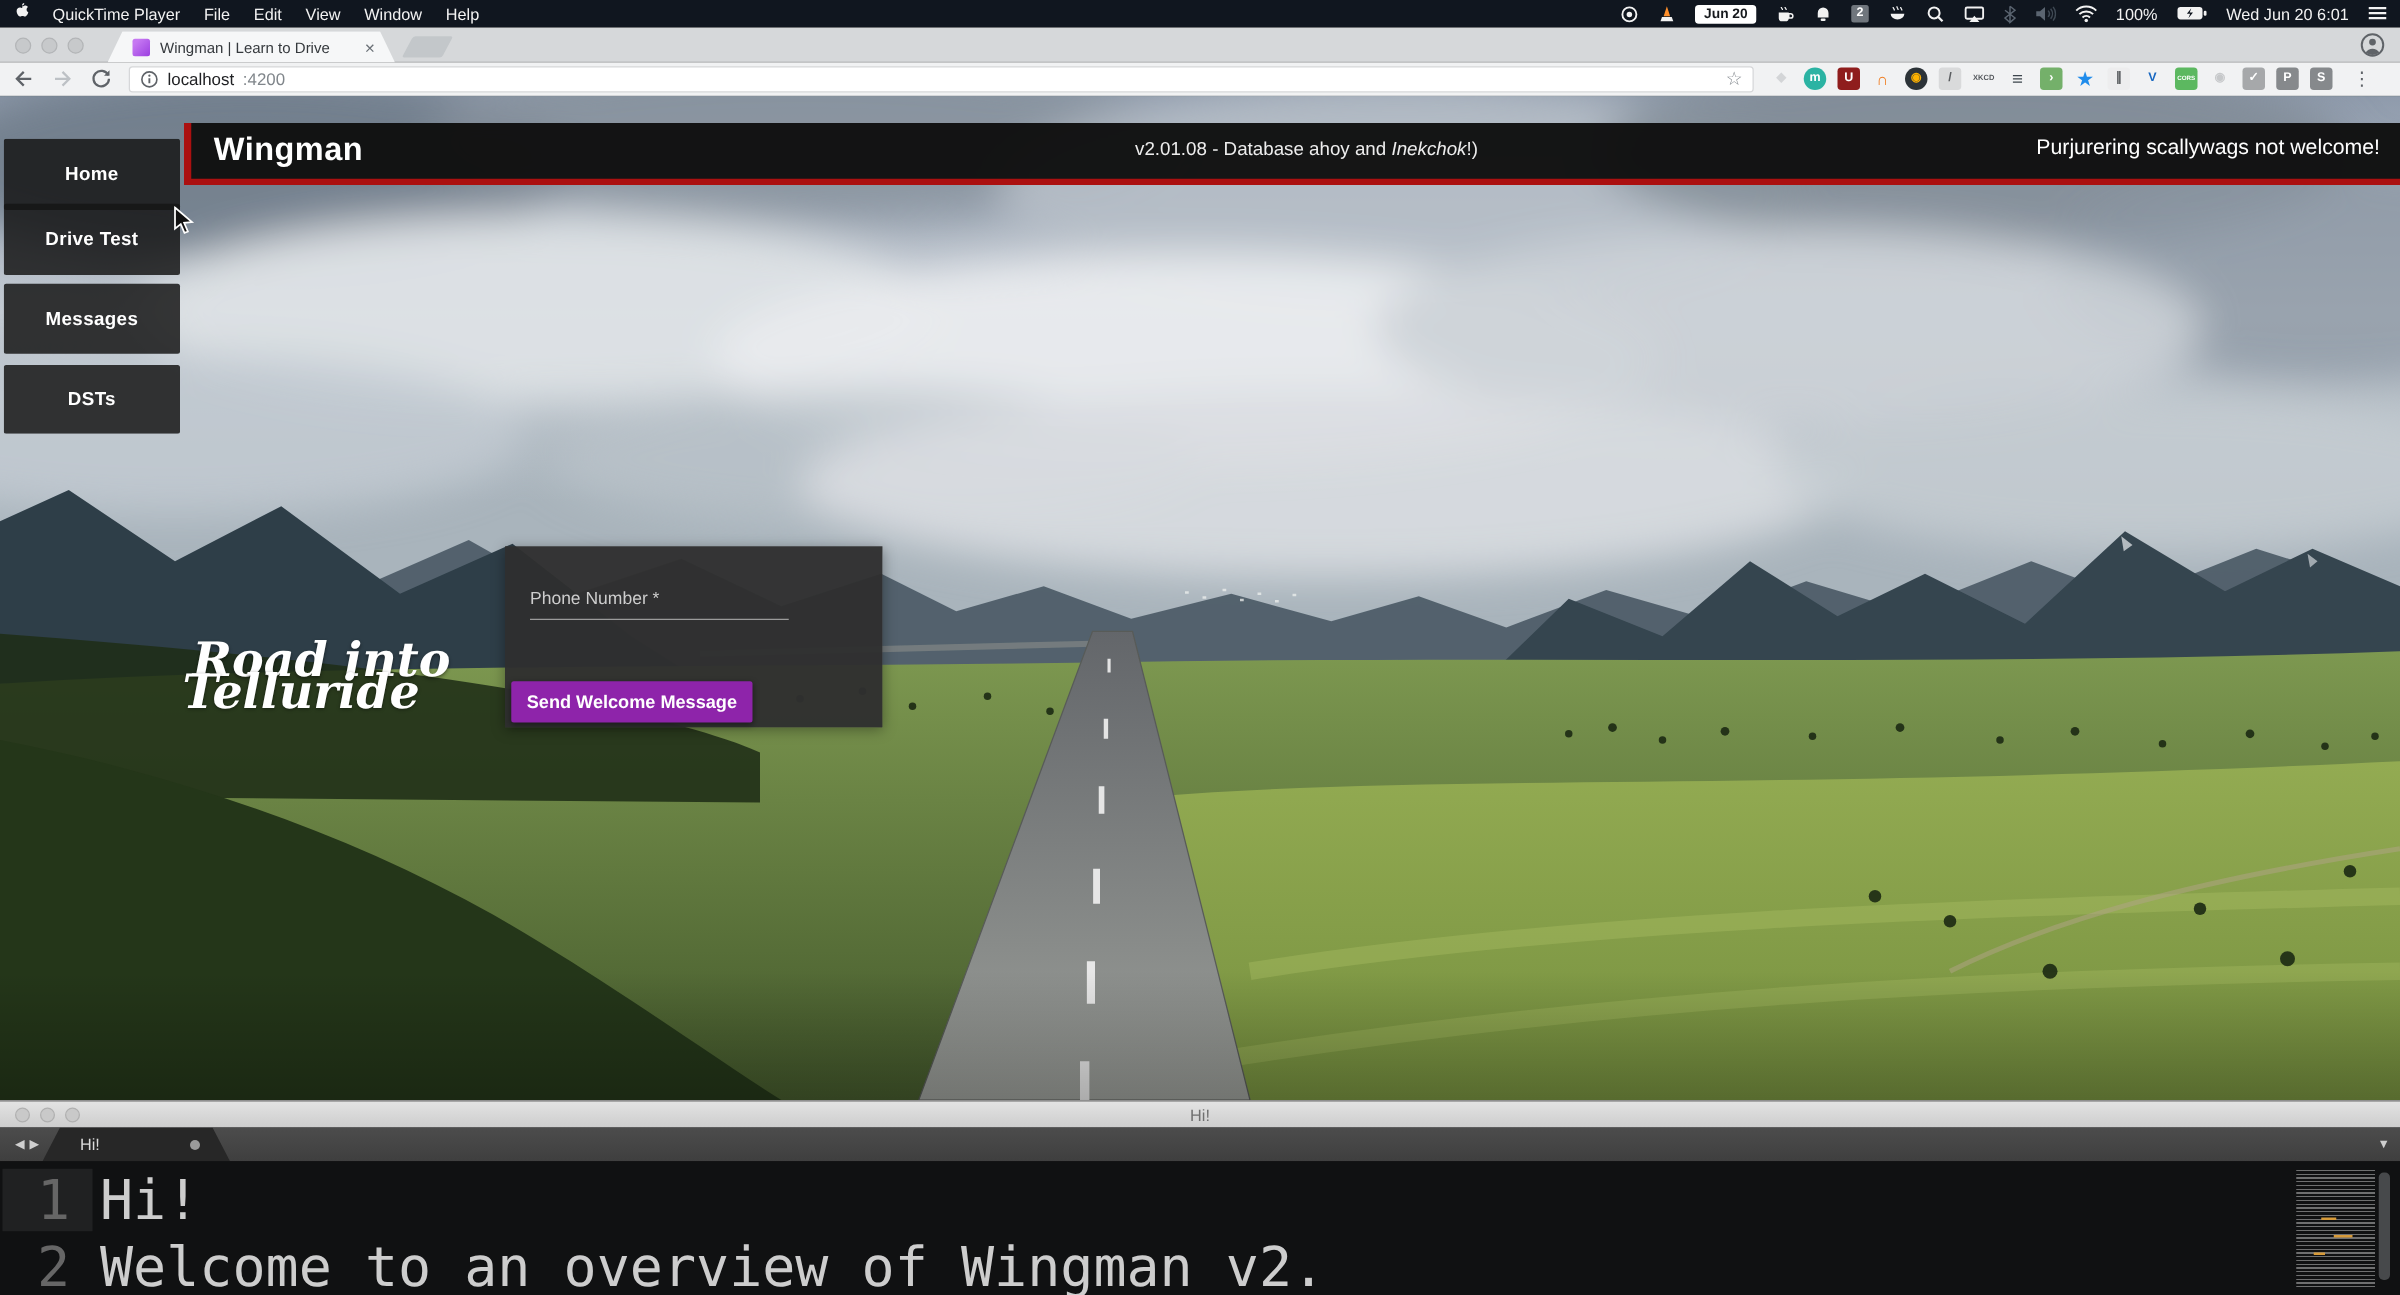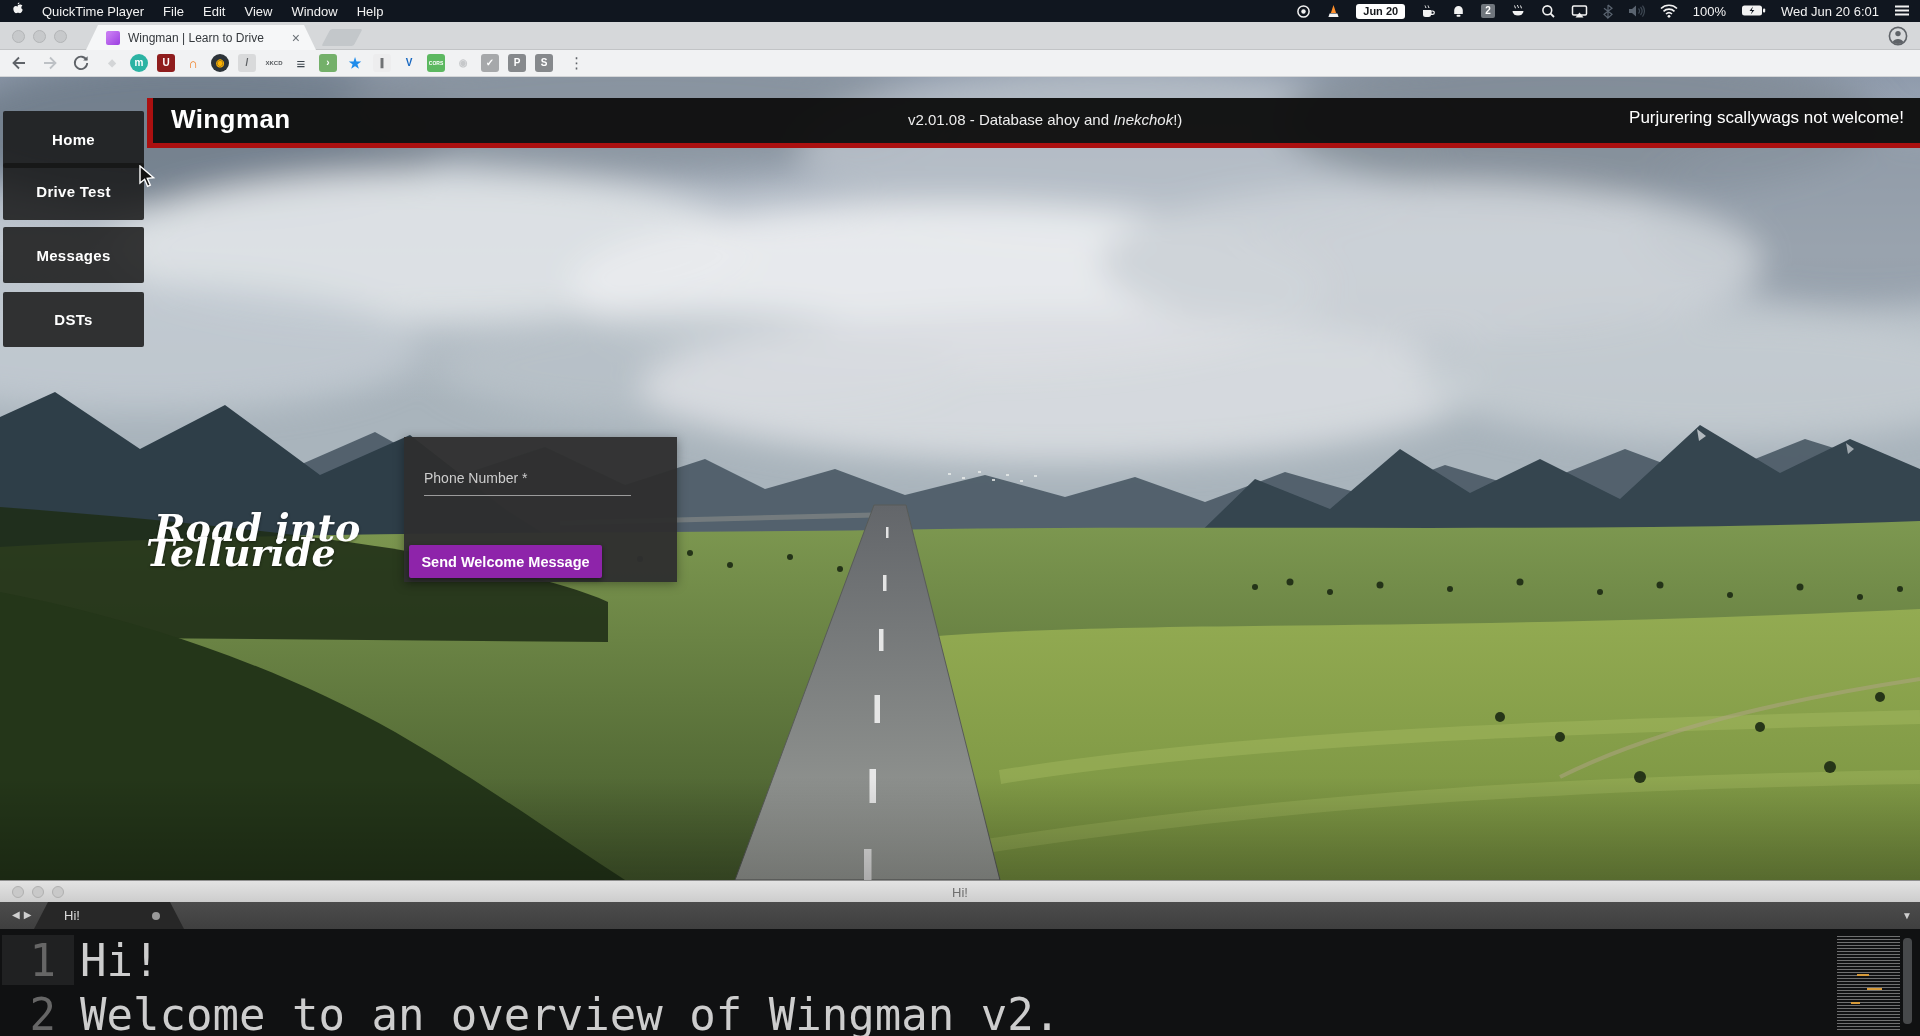--- a/index.html
+++ b/index.html
@@ -62,21 +62,21 @@
     font-size:15px;display:flex;align-items:center;justify-content:center;border-radius:2px;letter-spacing:.3px}
   .sb0{top:34px;height:57px}.sb1{top:86px;height:57px}.sb2{top:150px;height:56px}.sb3{top:215px;height:55px}
 
   .hero{position:absolute;left:620px;top:138px;width:840px;text-align:center;
     font-family:"DejaVu Serif",serif;font-style:italic}
   .hero-l1{font-size:46px;color:rgba(252,252,252,.85);text-shadow:0 1px 3px rgba(40,50,60,.25)}
   .hero-l2{font-size:48px;margin-top:4px;color:rgba(252,252,252,.87);text-shadow:0 1px 3px rgba(40,50,60,.25)}
   .hero-sub{font-size:29px;color:rgba(32,32,32,.72);line-height:43px}
   .hero-sub.first{margin-top:6px}
 
-  .form-card{position:absolute;left:404px;top:360px;width:273px;height:145px;background:rgba(47,47,47,.96);
+  .form-card{position:absolute;left:404px;top:360px;width:302px;height:145px;background:rgba(47,47,47,.96);
     box-shadow:0 2px 10px rgba(0,0,0,.35)}
   .phone-input{position:absolute;left:20px;top:30px;width:207px;height:29px;border-bottom:1px solid #9b9b9b}
   .phone-label{font-size:14px;color:#cdcdcd;line-height:22px}
   .send-btn{position:absolute;left:5px;top:108px;width:193px;height:33px;background:var(--button-purple,#8e24aa);
     color:#fff;font-weight:bold;font-size:14.5px;border:none;display:flex;align-items:center;justify-content:center;
     border-radius:2px;box-shadow:0 2px 5px rgba(0,0,0,.45);font-family:"Liberation Sans",sans-serif}
 
   .caption{position:absolute;left:146px;top:438px;color:#fff;font-family:"DejaVu Serif",serif;font-style:italic;
     font-weight:bold;font-size:38px;line-height:25px;text-shadow:0 1px 3px rgba(0,0,0,.45)}
   .caption .c1{padding-left:8px}
@@ -232,20 +232,30 @@
     <svg class="navic" width="18" height="18" viewBox="0 0 18 18">
         <path d="M15 9H4.5M9 3.5L3.5 9 9 14.5" fill="none" stroke="#5f6368" stroke-width="1.8"></path>
       </svg>
     <svg class="navic" width="18" height="18" viewBox="0 0 18 18">
         <path d="M3 9h10.5M9 3.5L14.5 9 9 14.5" fill="none" stroke="#bdc1c5" stroke-width="1.8"></path>
       </svg>
     <svg class="navic" width="18" height="18" viewBox="0 0 18 18">
         <path d="M14.6 6.2A6.2 6.2 0 1 0 15.2 9" fill="none" stroke="#5f6368" stroke-width="1.8"></path>
         <path d="M15.6 2.2v4.4h-4.4z" fill="#5f6368"></path>
       </svg>
+    <div class="urlfield">
+      <svg width="15" height="15" viewBox="0 0 15 15">
+          <circle cx="7.5" cy="7.5" r="6" fill="none" stroke="#5f6368" stroke-width="1.3"></circle>
+          <path d="M7.5 6.6v4" stroke="#5f6368" stroke-width="1.5"></path>
+          <circle cx="7.5" cy="4.5" r=".9" fill="#5f6368"></circle>
+        </svg>
+      <span class="url-host">localhost</span>
+      <span class="url-port">:4200</span>
+      <span class="url-star">☆</span>
+    </div>
     <div class="extrow">
         <span class="ext" style="background: transparent; color: rgb(211, 213, 215);">◆</span>
         <span class="ext round" style="background: rgb(43, 179, 163); color: rgb(255, 255, 255);">m</span>
         <span class="ext" style="background: rgb(143, 29, 29); color: rgb(255, 255, 255);">U</span>
         <span class="ext" style="background: transparent; color: rgb(240, 124, 30); font-size: 13px;">∩</span>
         <span class="ext round" style="background: rgb(44, 51, 56); color: rgb(255, 179, 0);">◉</span>
         <span class="ext" style="background: rgb(217, 218, 219); color: rgb(90, 93, 96);">/</span>
         <span class="ext" style="background: transparent; color: rgb(85, 89, 93); font-size: 6px;">XKCD</span>
         <span class="ext" style="background: transparent; color: rgb(61, 70, 77); font-size: 15px;">≡</span>
         <span class="ext" style="background: rgb(116, 176, 106); color: rgb(255, 255, 255);">›</span>

